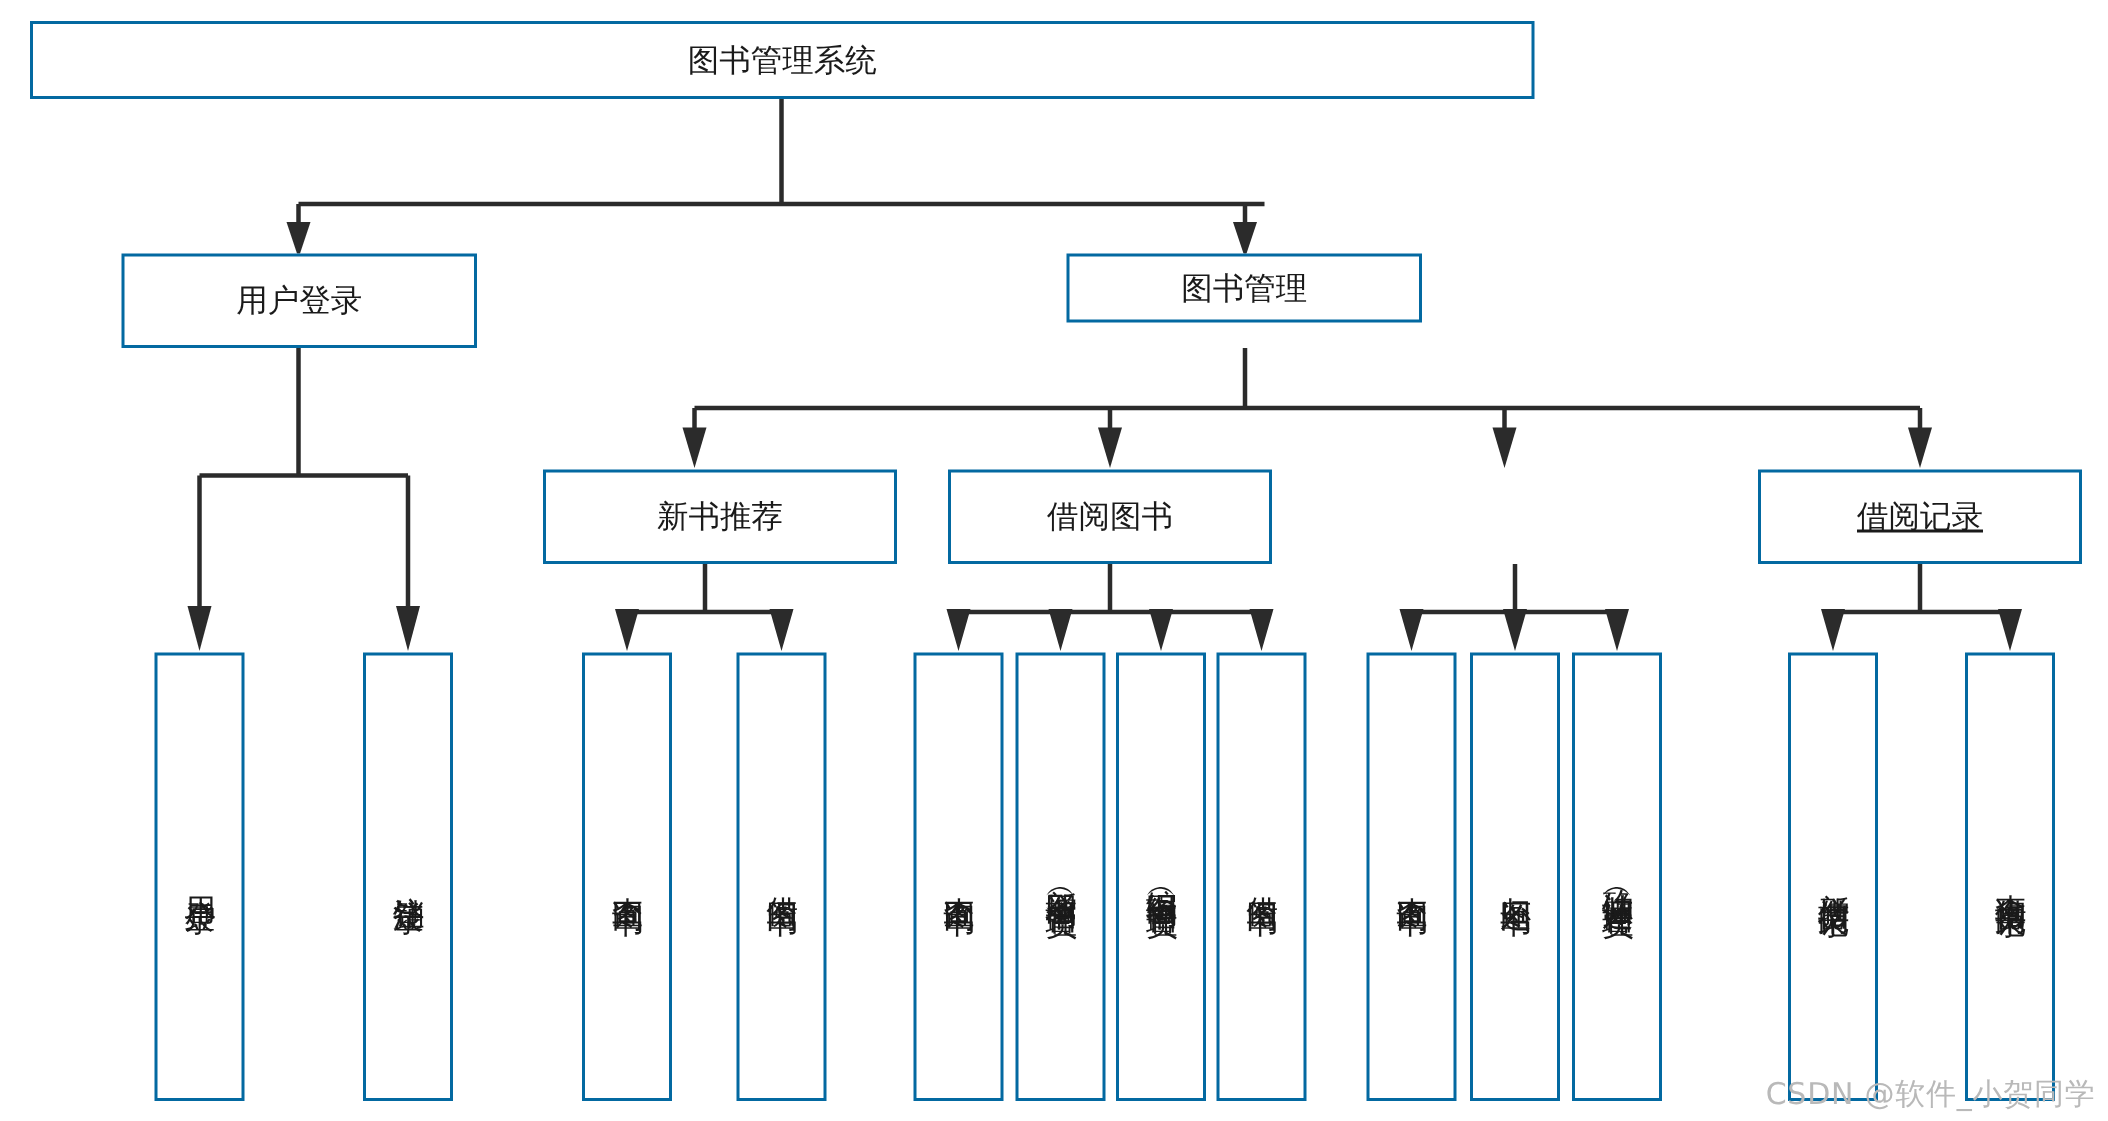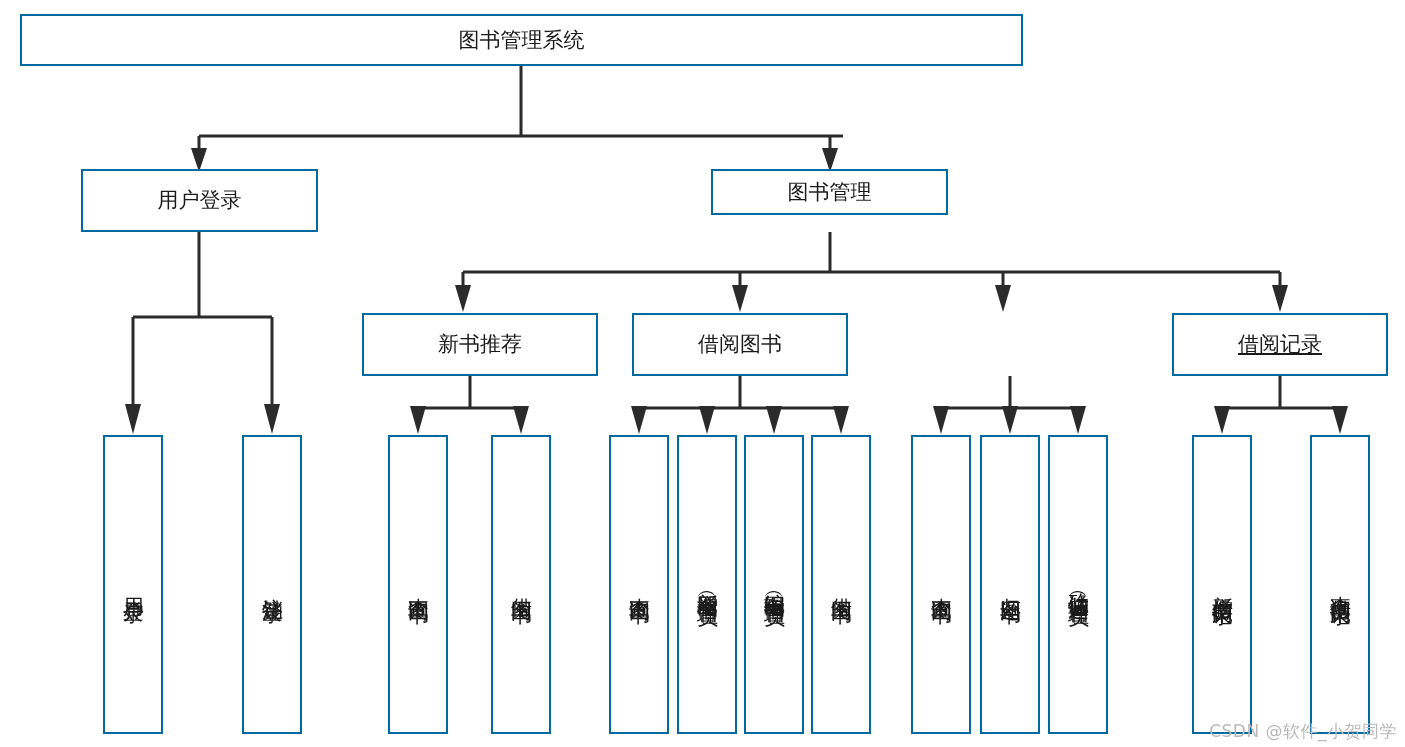--- a/index.html
+++ b/index.html
@@ -58,21 +58,21 @@
     text-orientation: upright;
     letter-spacing: 2px;
     line-height: 1;
     white-space: nowrap;
     max-height: 100%;
   }
   #watermark {
     position: absolute;
     right: 8px;
     bottom: 4px;
-    font-size: 17px;
+    font-size: 20px;
     color: #b9b9b9;
     letter-spacing: 0.5px;
     user-select: none;
     white-space: nowrap;
   }
 </style>
 </head>
 <body>
 
 <div id="diagram-canvas">

